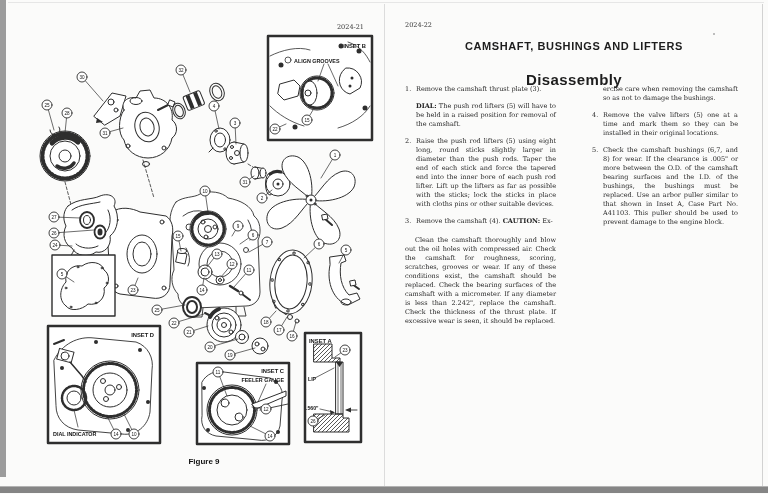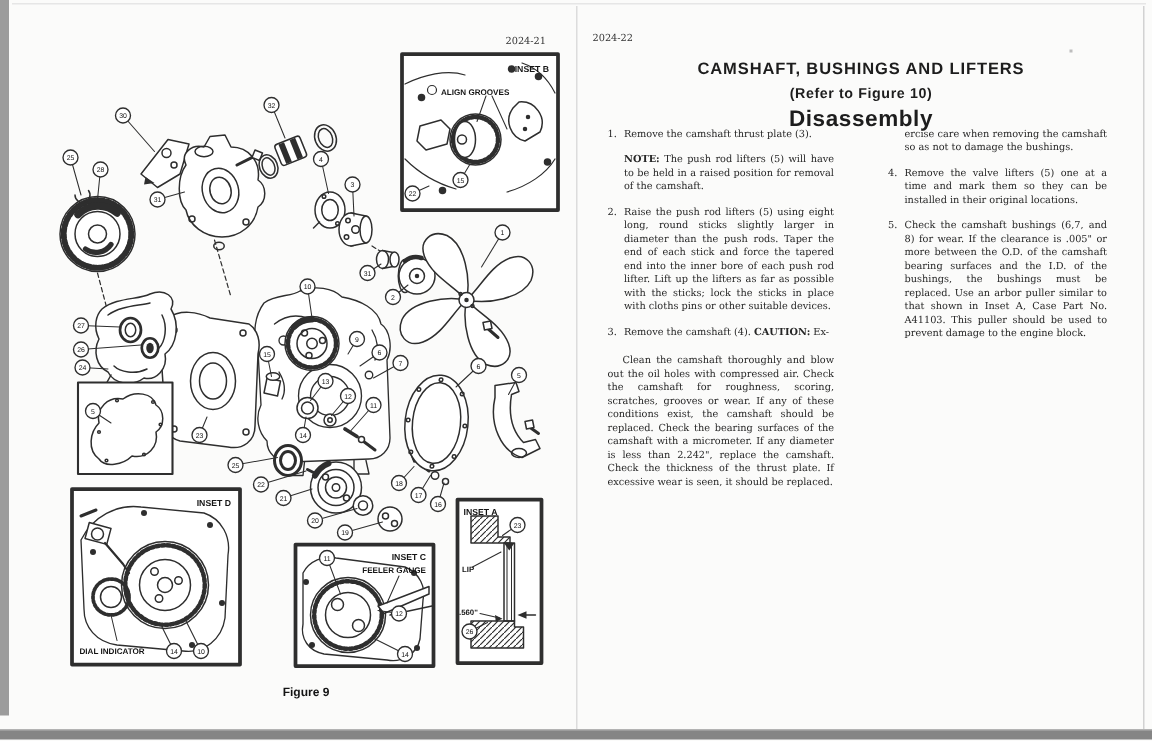--- a/index.html
+++ b/index.html
@@ -7,21 +7,21 @@
        font-family:"DejaVu Serif", serif;color:#242424;}
   .strip-left{position:absolute;left:0;top:4;width:6px;height:477px;background:#9c9c9c;}
   .bar-bottom{position:absolute;left:0;top:486px;width:768px;height:6px;background:#858585;border-top:1px solid #b3b3b3;}
   .hairline-top{position:absolute;left:8px;top:2px;width:756px;height:1px;background:#e6e6e6;}
   .divider{position:absolute;left:384px;top:4px;width:1px;height:482px;background:#dcdcdc;}
   .edge-right{position:absolute;left:762px;top:4px;width:1px;height:482px;background:#d2d2d2;}
   .speck{position:absolute;left:713px;top:33px;width:2px;height:2px;background:#bdbdbd;}
 
   
   .page-right{position:absolute;left:386px;top:6px;width:376px;height:481px;}
-  .pagenum{position:absolute;left:9px;top:15px;font-size:6.5px;color:#333;text-align:right;}
+  .pagenum{position:absolute;left:19px;top:15px;font-size:6.5px;color:#333;text-align:right;}
   .title{position:absolute;left:0;top:34px;width:100%;text-align:center;
          font-family:"Liberation Sans",sans-serif;font-weight:bold;font-size:11px;letter-spacing:.6px;color:#1d1d1d;}
   .subtitle{position:absolute;left:0;top:51px;width:100%;text-align:center;
          font-family:"Liberation Sans",sans-serif;font-weight:bold;font-size:9.5px;letter-spacing:.4px;color:#1d1d1d;}
   .sechead{position:absolute;left:0;width:100%;text-align:center;
          font-family:"Liberation Sans",sans-serif;font-weight:bold;font-size:15px;letter-spacing:.4px;color:#1d1d1d;}
   .sechead.h1{top:65px;}
   .sechead.h2{top:210px;}
   .cols{position:absolute;left:19px;width:338px;display:flex;}
   .cols.c1{top:79px;}
@@ -586,27 +586,26 @@
         </g>
       </g>
   </g>
 
   <text class="lbl" x="196" y="458" font-size="8" text-anchor="middle">Figure 9</text>
 </svg>
 
 <div class="page-right">
   <div class="pagenum">2024-22</div>
   <div class="title">CAMSHAFT, BUSHINGS AND LIFTERS</div>
-  <div class="subtitle">(Refer to Figure 10)</div>
 
   <div class="sechead h1">Disassembly</div>
   <div class="cols c1">
     <div class="col">
         <div class="para hang"><span class="num">1.</span>Remove the camshaft thrust plate (3).</div>
-        <div class="para indent"><b>NOTE:</b> The push rod lifters (5) will have to be held in a raised position for removal of the camshaft.</div>
+        <div class="para indent"><b>DIAL:</b> The push rod lifters (5) will have to be held in a raised position for removal of the camshaft.</div>
         <div class="para hang"><span class="num">2.</span>Raise the push rod lifters (5) using eight long, round sticks slightly larger in diameter than the push rods. Taper the end of each stick and force the tapered end into the inner bore of each push rod lifter. Lift up the lifters as far as possible with the sticks; lock the sticks in place with cloths pins or other suitable devices.</div>
         <div class="para hang"><span class="num">3.</span>Remove the camshaft (4). <b>CAUTION:</b> Ex-</div>
       </div>
     <div class="col">
         <div class="para indent">ercise care when removing the camshaft so as not to damage the bushings.</div>
         <div class="para hang"><span class="num">4.</span>Remove the valve lifters (5) one at a time and mark them so they can be installed in their original locations.</div>
         <div class="para hang"><span class="num">5.</span>Check the camshaft bushings (6,7, and 8) for wear. If the clearance is .005" or more between the O.D. of the camshaft bearing surfaces and the I.D. of the bushings, the bushings must be replaced. Use an arbor puller similar to that shown in Inset A, Case Part No. A41103. This puller should be used to prevent damage to the engine block.</div>
       </div>
   </div>
 

